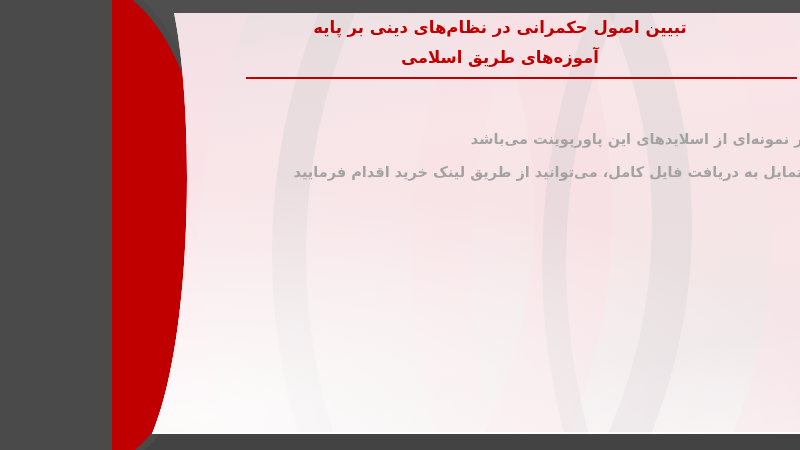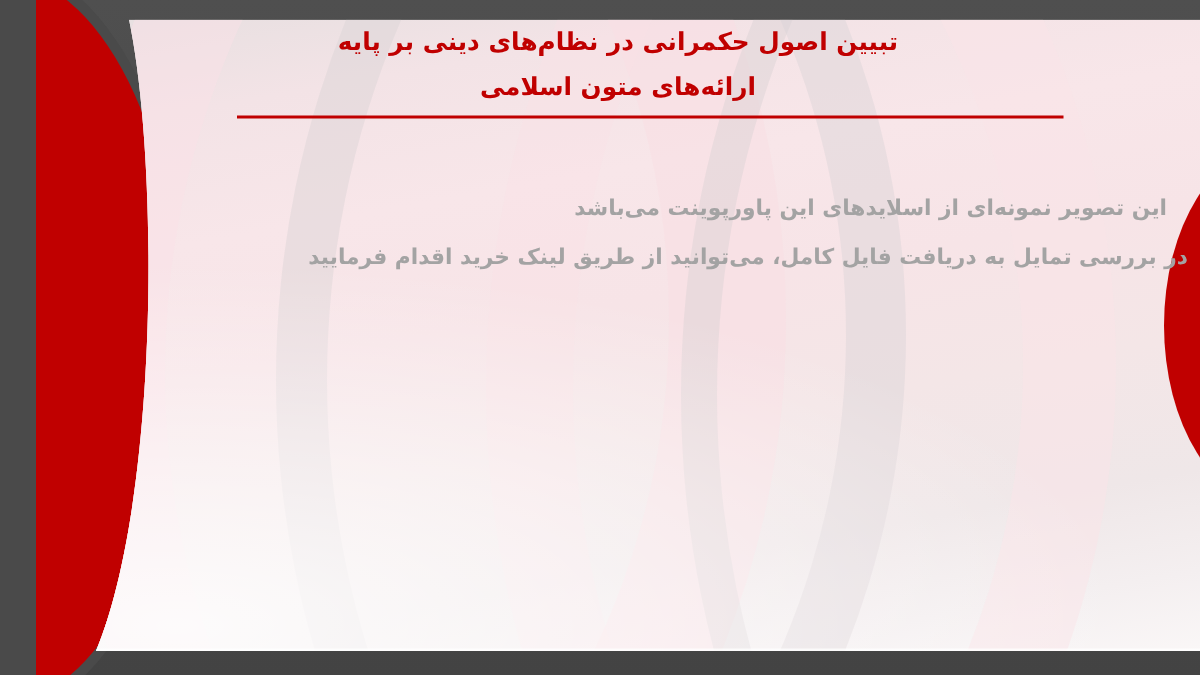--- a/index.html
+++ b/index.html
@@ -5,21 +5,21 @@
 <style>
   html,body{margin:0;padding:0;}
   body{
     width:800px;height:450px;overflow:hidden;
     font-family:"DejaVu Sans","Liberation Sans",sans-serif;
     background:#4a4a4a;
   }
 
   #slide{
     position:relative;
-    width:776px;height:450px;
+    width:688px;height:450px;
     overflow:hidden;
     background:#4a4a4a;
   }
 
   
   .frame-bg{
     position:absolute;inset:0;
     background:linear-gradient(180deg,#4f4f4f 0%,#494949 50%,#434343 100%);
   }
 
@@ -193,21 +193,21 @@
     <div class="panel-edge-light"></div>
     <div class="panel-bottom-light"></div>
   </div>
 
   <div class="red-right"></div>
 
   <div class="content">
 
     <div class="title">
       <span class="title-line">تبیین اصول حکمرانی در نظام‌های دینی بر پایه</span>
-      <span class="title-line">ارائه‌های متون اسلامی</span>
+      <span class="title-line">آموزه‌های طریق اسلامی</span>
     </div>
 
     <div class="title-rule"></div>
 
     <div class="body">
       <span class="body-line l1">این تصویر نمونه‌ای از اسلایدهای این پاورپوینت می‌باشد</span>
       <span class="body-line l3">در بررسی تمایل به دریافت فایل کامل، می‌توانید از طریق لینک خرید اقدام فرمایید</span>
     </div>
 
   </div>

